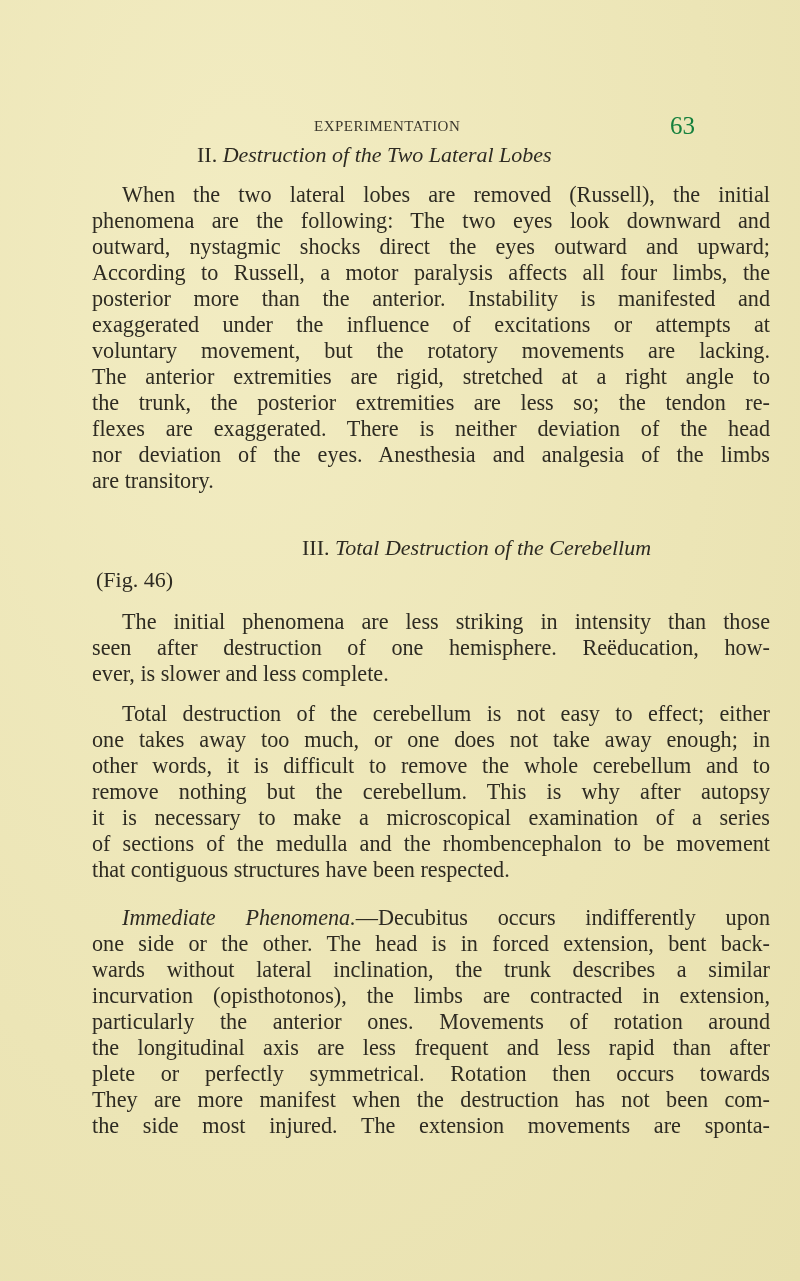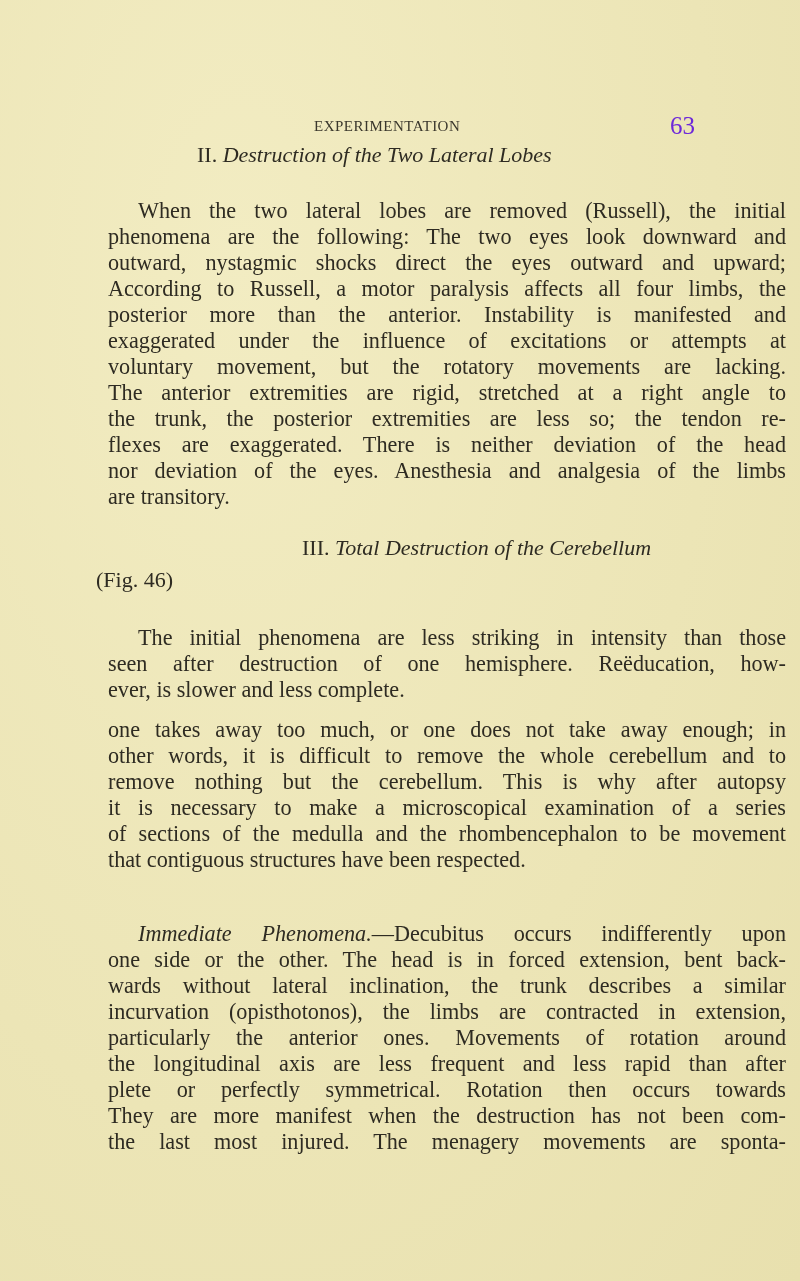--- a/index.html
+++ b/index.html
@@ -35,21 +35,21 @@
       top: 6px;
       font-size: 15px;
       letter-spacing: 0.5px;
       color: #3a372c;
     }
     .page-number {
       position: absolute;
       left: 578px;
       top: 0;
       font-size: 25px;
-      color: #6d28d9;
+      color: #15803d;
     }
     .heading {
       position: absolute;
       left: 0;
       width: 678px;
       font-size: 22px;
       color: #2e2b22;
     }
     .heading .num { font-style: normal; }
     .heading .title { font-style: italic; }
@@ -65,21 +65,21 @@
       padding-left: 4px;
     }
     .para {
       position: absolute;
       left: 0;
       width: 678px;
       font-size: 22.2px;
       line-height: 26px;
       text-align: justify;
       text-align-last: left;
-      margin: 16px;
+      margin: 0;
     }
     .para.indent { text-indent: 30px; }
     .p1 { top: 182px; }
     .p2 { top: 609px; }
     .p3 { top: 701px; }
     .p4 { top: 905px; }
     .p4 .lead { font-style: italic; }
     .line { display: block; text-align: justify; text-align-last: justify; white-space: normal; }
     .line.last { text-align-last: left; }
   </style>
@@ -120,33 +120,34 @@
 
   <div class="fig-ref">(Fig. 46)</div>
 
   <div class="para indent p2">
     <span class="line">The initial phenomena are less striking in intensity than those</span>
     <span class="line" style="text-indent:0">seen after destruction of one hemisphere. Reëducation, how-</span>
     <span class="line last" style="text-indent:0">ever, is slower and less complete.</span>
   </div>
 
   <div class="para indent p3">
+    <span class="line">Total destruction of the cerebellum is not easy to effect; either</span>
     <span class="line" style="text-indent:0">one takes away too much, or one does not take away enough; in</span>
     <span class="line" style="text-indent:0">other words, it is difficult to remove the whole cerebellum and to</span>
     <span class="line" style="text-indent:0">remove nothing but the cerebellum. This is why after autopsy</span>
     <span class="line" style="text-indent:0">it is necessary to make a microscopical examination of a series</span>
     <span class="line" style="text-indent:0">of sections of the medulla and the rhombencephalon to be movement</span>
     <span class="line last" style="text-indent:0">that contiguous structures have been respected.</span>
   </div>
 
   <div class="para indent p4">
     <span class="line"><span class="lead">Immediate Phenomena.</span><span>—Decubitus occurs indifferently upon</span></span>
     <span class="line" style="text-indent:0">one side or the other. The head is in forced extension, bent back-</span>
     <span class="line" style="text-indent:0">wards without lateral inclination, the trunk describes a similar</span>
     <span class="line" style="text-indent:0">incurvation (opisthotonos), the limbs are contracted in extension,</span>
     <span class="line" style="text-indent:0">particularly the anterior ones. Movements of rotation around</span>
     <span class="line" style="text-indent:0">the longitudinal axis are less frequent and less rapid than after</span>
     <span class="line" style="text-indent:0">plete or perfectly symmetrical. Rotation then occurs towards</span>
     <span class="line" style="text-indent:0">They are more manifest when the destruction has not been com-</span>
-    <span class="line" style="text-indent:0">the last most injured. The menagery movements are sponta-</span>
+    <span class="line" style="text-indent:0">the side most injured. The extension movements are sponta-</span>
   </div>
 
 </div>
 
 </body></html>

